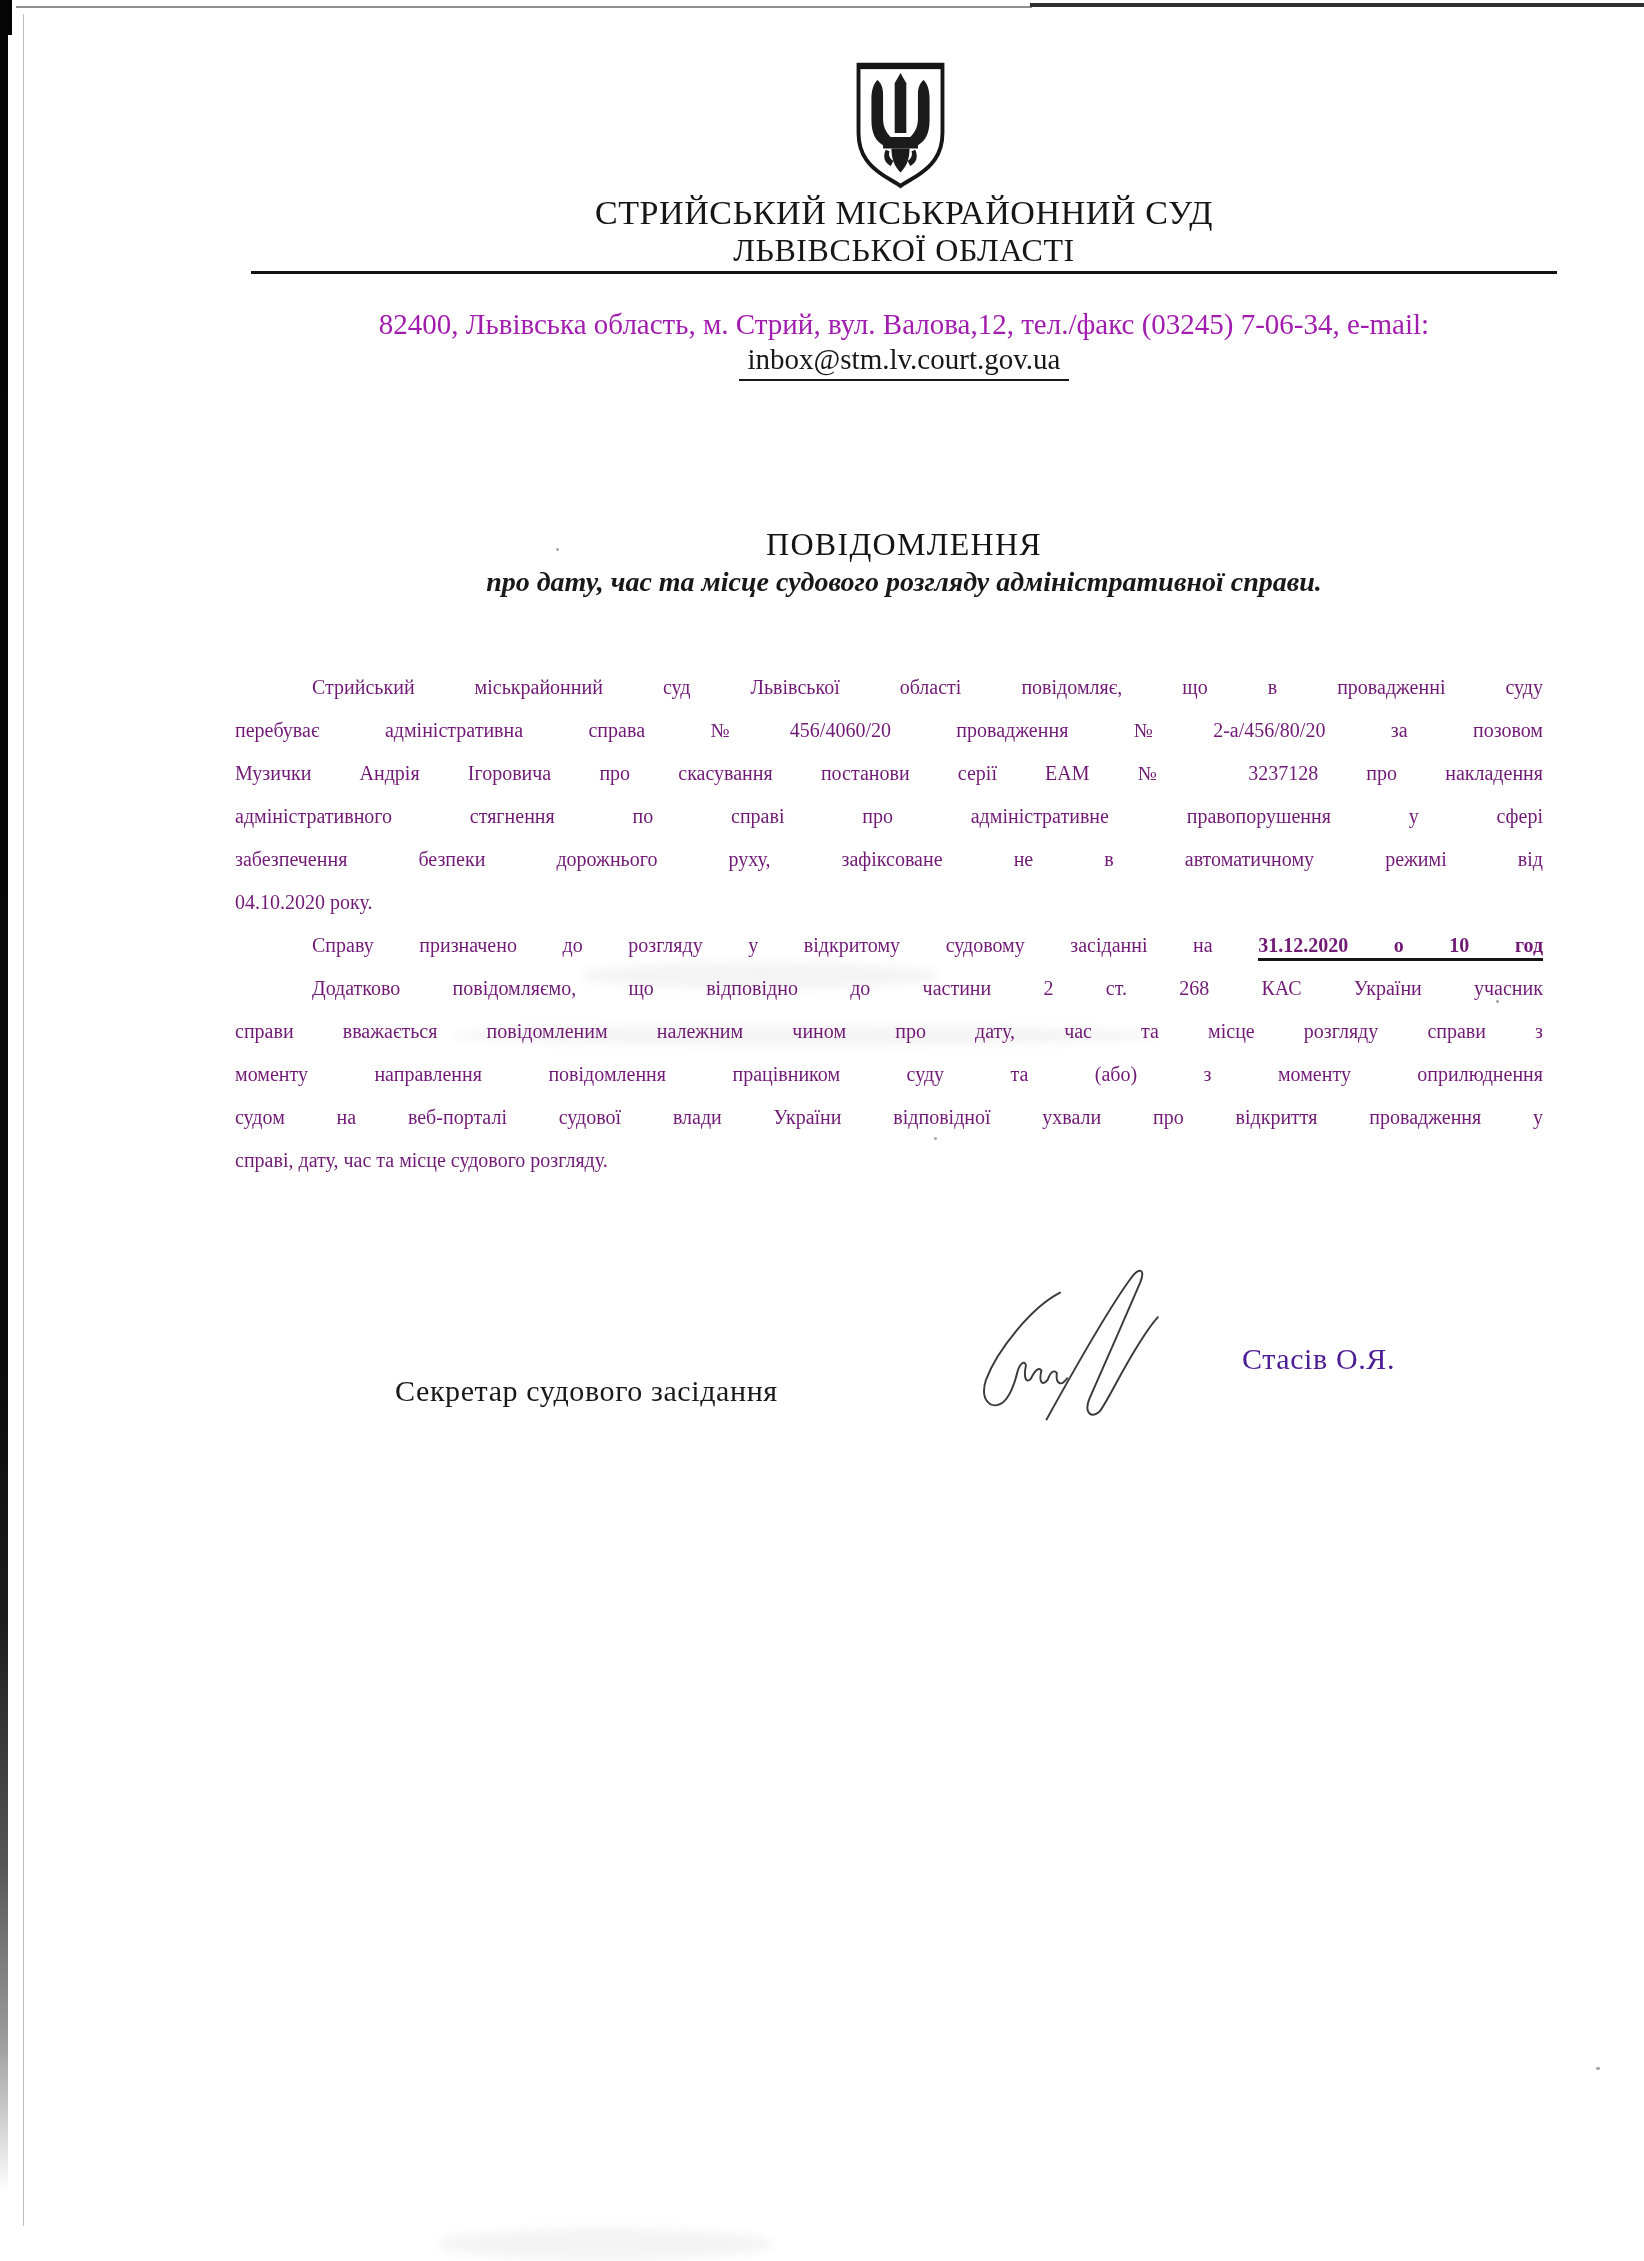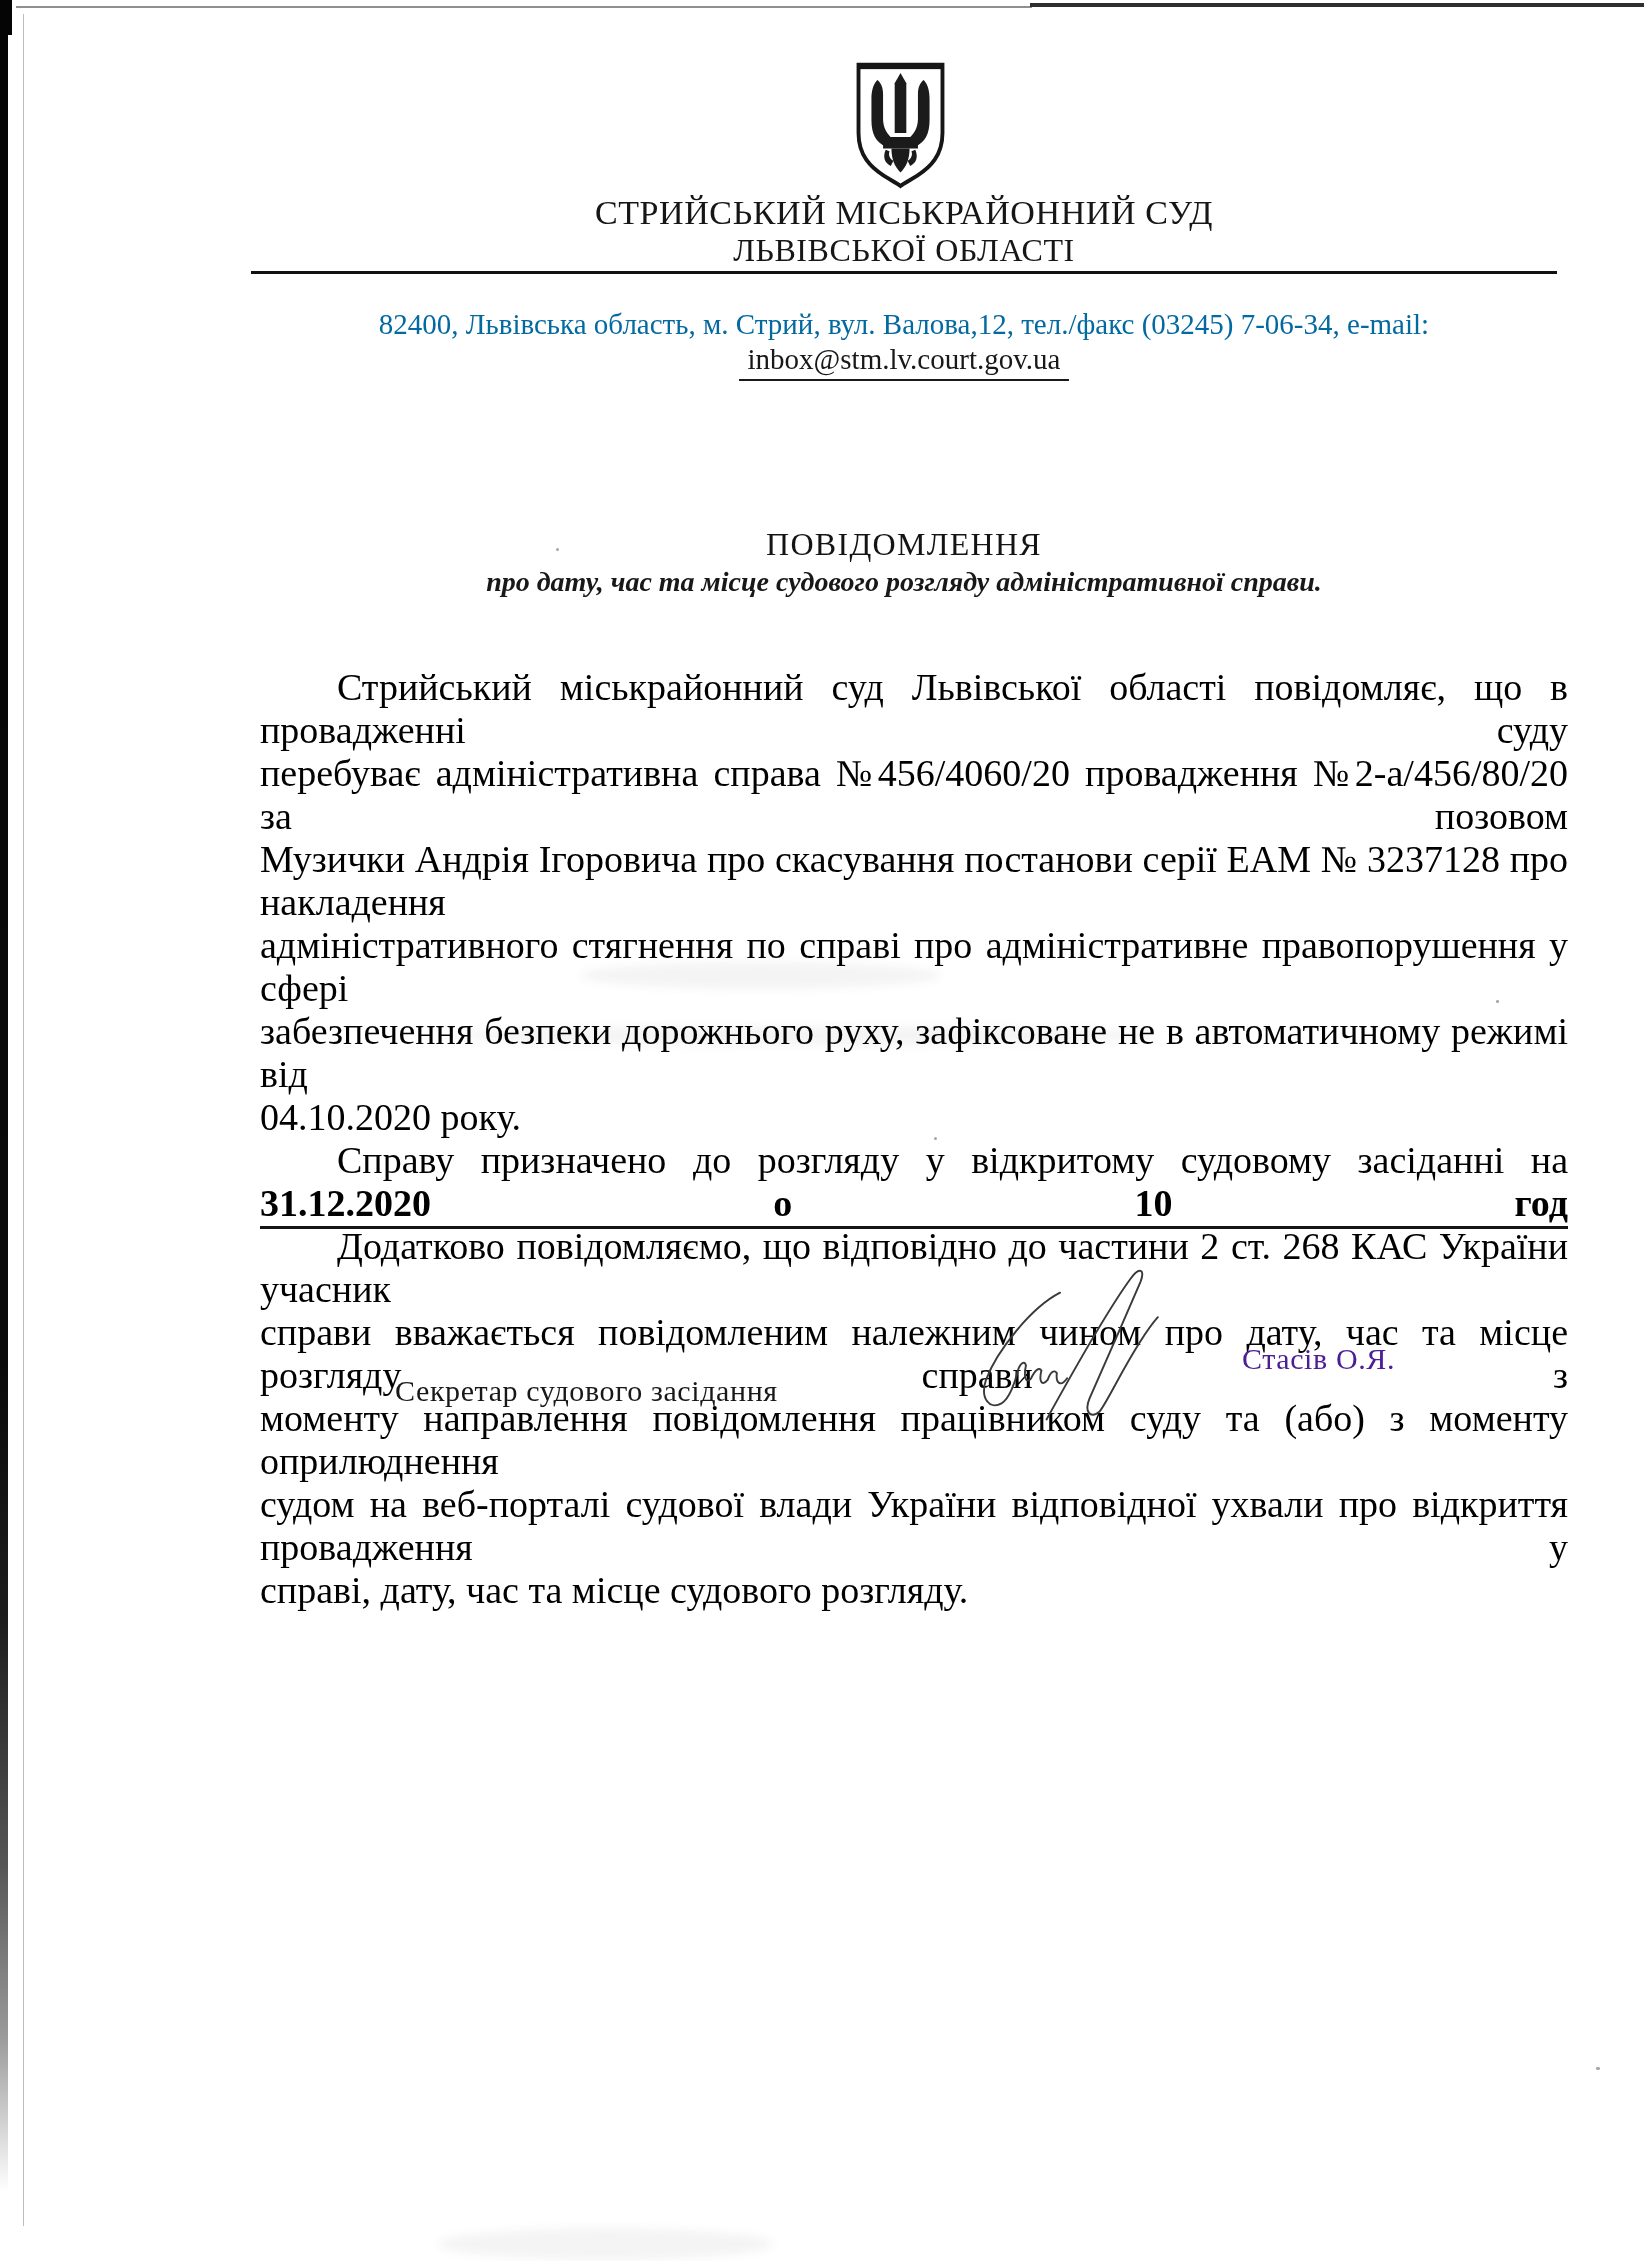--- a/index.html
+++ b/index.html
@@ -16,28 +16,28 @@
   .top-line-a{position:absolute;left:16px;top:5.8px;width:1016px;height:1.9px;background:#8f8f8f;}
   .top-line-b{position:absolute;left:1030px;top:3.2px;width:614px;height:3.9px;background:#2f2f2f;}
   .smudge{position:absolute;background:rgba(40,40,40,0.05);border-radius:50%;filter:blur(4.5px);}
   .speck{position:absolute;background:rgba(30,30,30,0.4);border-radius:50%;}
   
   .centerband{position:absolute;left:251px;width:1306px;text-align:center;}
   .emblem{position:absolute;left:854px;top:60px;width:93px;height:130px;}
   .court-line1{top:195px;font-size:34px;line-height:36px;letter-spacing:0.6px;color:#161616;}
   .court-line2{top:233px;font-size:32px;line-height:34px;letter-spacing:0.6px;color:#161616;}
   .header-rule{position:absolute;left:251px;top:271px;width:1306px;height:3.2px;background:#121212;}
-  .address-line{top:307px;font-size:29px;line-height:35px;color:#0369a1;}
+  .address-line{top:307px;font-size:29px;line-height:35px;color:#a21caf;}
   .email-line{top:342px;font-size:29px;line-height:35px;color:#181818;}
   .email-line .u{border-bottom:2.6px solid #1a1a1a;padding:0 9px 3.9px 9px;}
   
   .notice-title{top:526px;font-size:32px;line-height:36px;letter-spacing:1.3px;color:#141414;}
   .notice-subtitle{top:565px;font-size:28px;line-height:34px;font-style:italic;font-weight:bold;color:#181818;}
   
-  .bodyblock{position:absolute;left:260px;top:666px;width:1308px;font-size:38px;color:#000000;}
+  .bodyblock{position:absolute;left:235px;top:666px;width:1308px;font-size:20px;color:#701a75;}
   .bline{display:block;line-height:43px;text-align:justify;text-align-last:justify;white-space:normal;}
   .bline.indent{text-indent:77px;}
   .bline.lastline{text-align:left;text-align-last:left;}
   .em-u{font-weight:bold;border-bottom:3.2px solid #151515;padding-bottom:1.9px;}
   
   .sig-role{position:absolute;left:395px;top:1342px;font-size:30px;letter-spacing:0.6px;color:#181818;margin-top:32px;}
   .sig-name{position:absolute;left:1242px;top:1342px;font-size:30px;letter-spacing:0.6px;color:#4c1d95;}
   .sig-svg{position:absolute;left:970px;top:1259px;width:193px;height:171px;}
 </style>
 </head>

